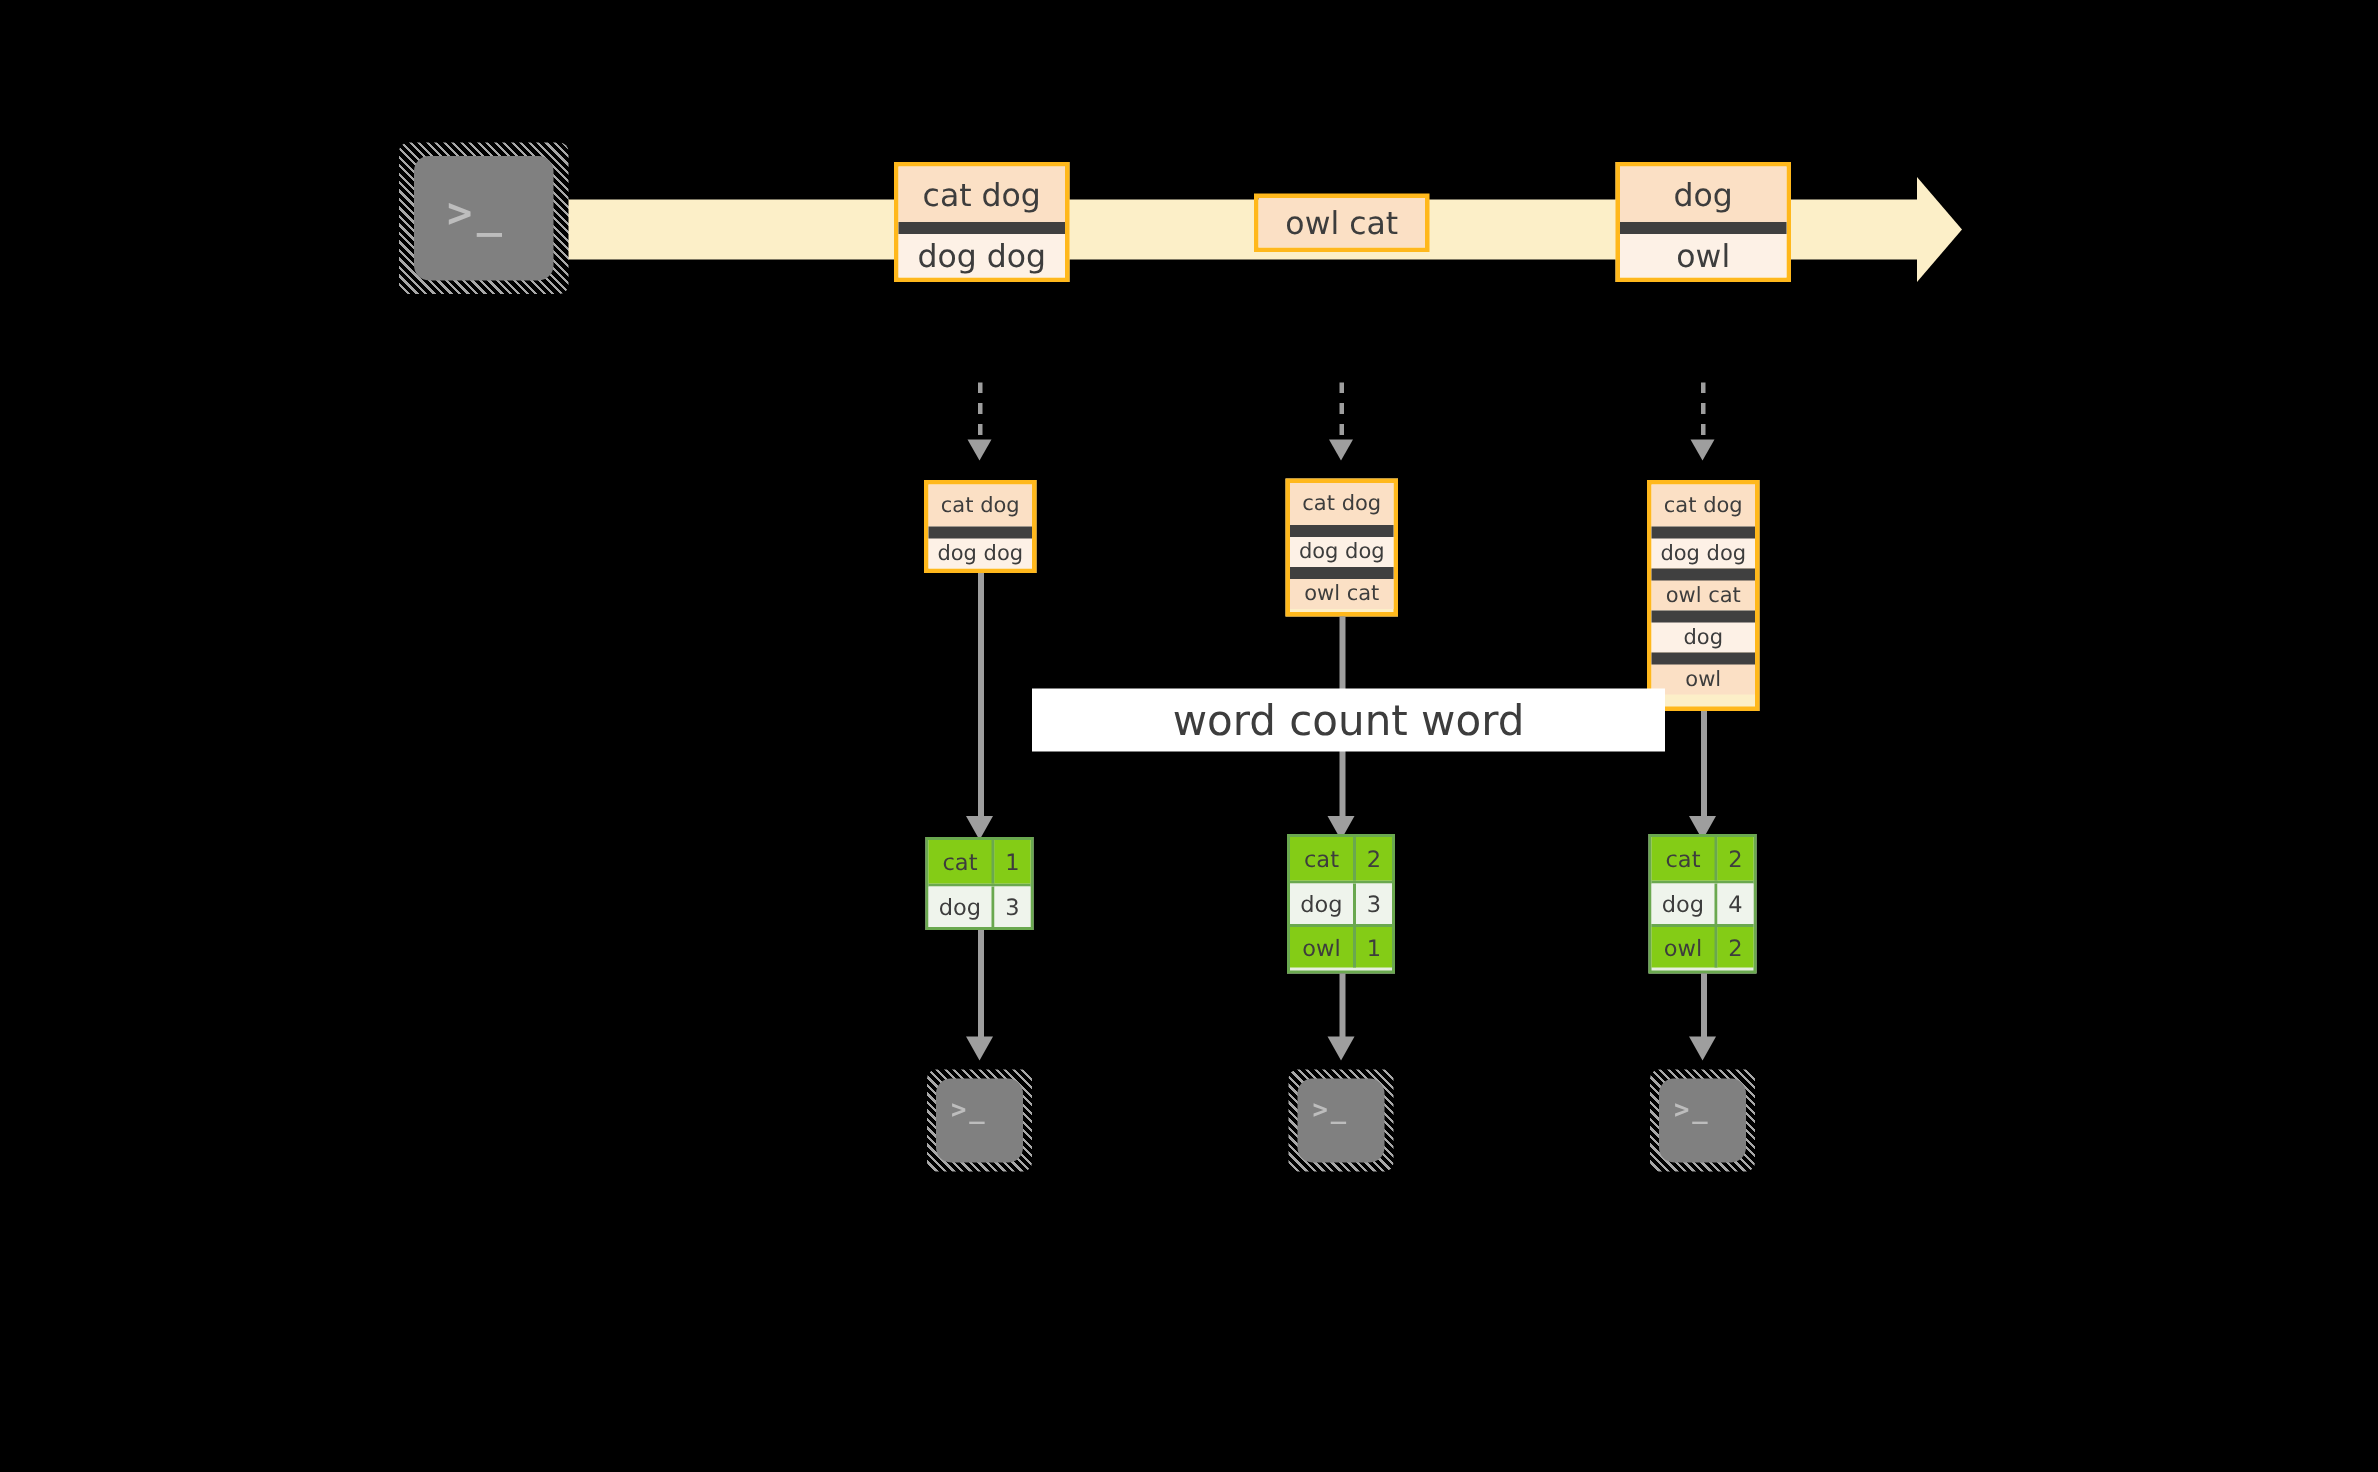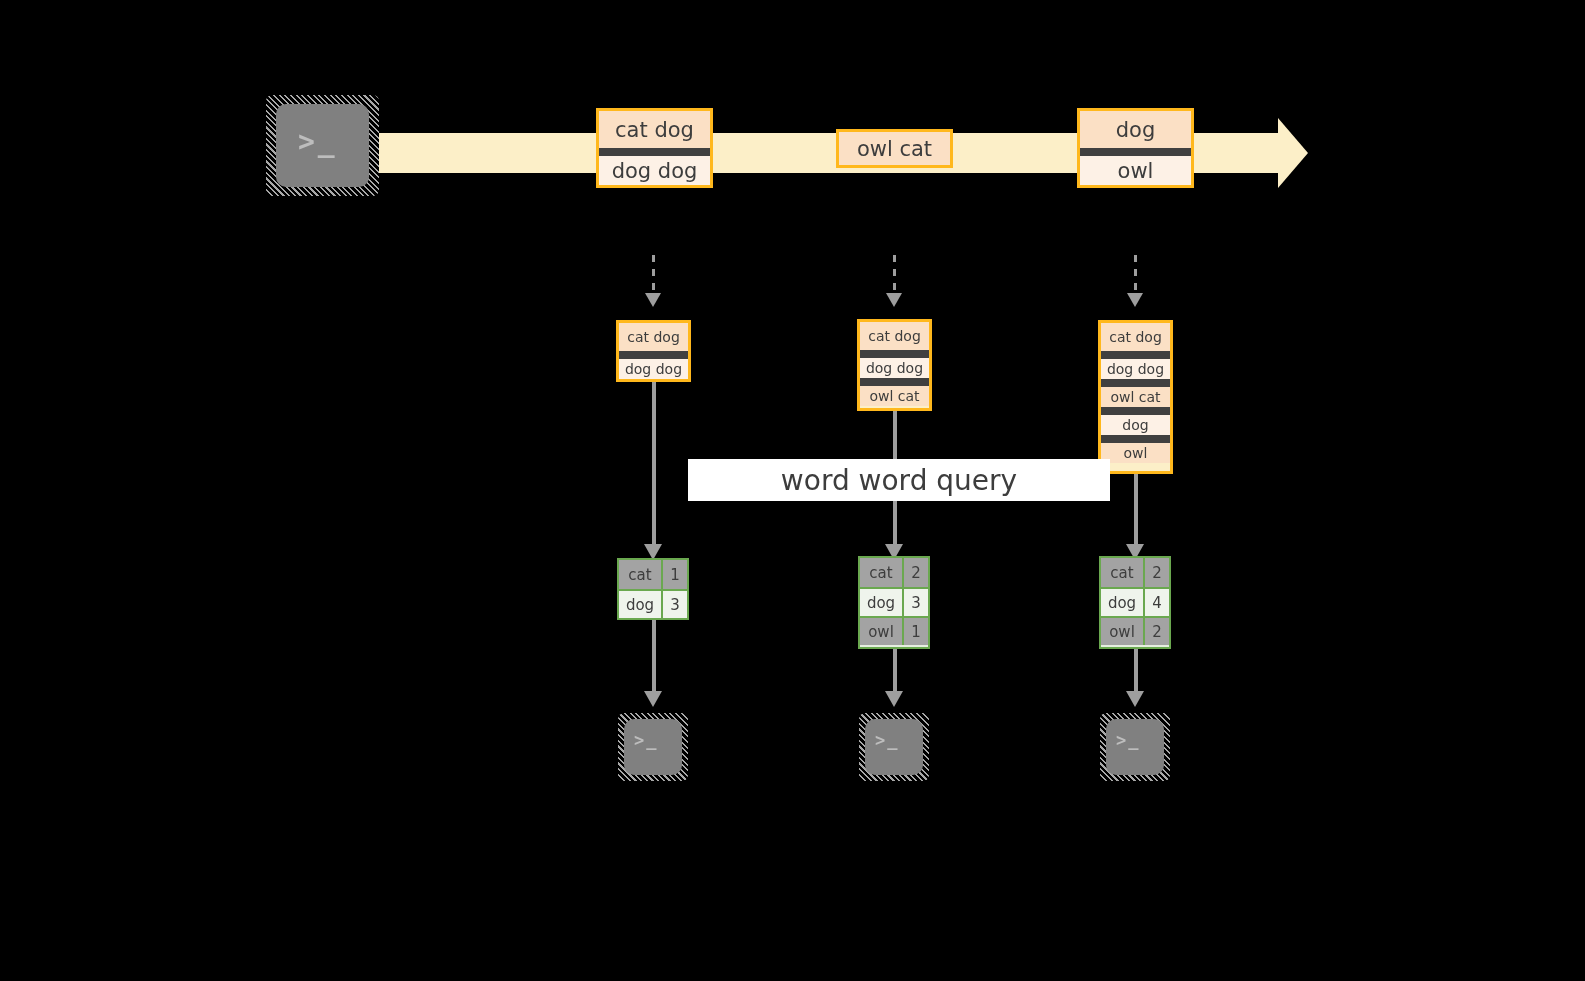--- a/index.html
+++ b/index.html
@@ -91,21 +91,21 @@
   .gbox .grow + .grow { border-top: 2px solid #6aa84f; }
   .gbox .gcell {
     box-sizing: border-box;
     display: flex;
     align-items: center;
     justify-content: center;
     color: #3d3d3d;
     white-space: nowrap;
   }
   .gbox .gcell.word { border-right: 2px solid #6aa84f; }
-  .gbox .grow.dark  .gcell { background: #a3a3a3; }
+  .gbox .grow.dark  .gcell { background: #84cc16; }
   .gbox .grow.light .gcell { background: #eff4ec; }
 
   
   .vline {
     position: absolute;
     background: #9e9e9e;
   }
   .vline.dashed {
     background: none;
     background-image: repeating-linear-gradient(
@@ -195,21 +195,21 @@
   <div class="vline" style="left:652px; top:382px; width:4px; height:164px;"></div>
   <div class="vhead" style="left:644px; top:544px; border-width:16px 9.5px 0 9.5px;"></div>
 
   <div class="vline" style="left:893px; top:411px; width:4px; height:135px;"></div>
   <div class="vhead" style="left:885px; top:544px; border-width:16px 9.5px 0 9.5px;"></div>
 
   <div class="vline" style="left:1134px; top:474px; width:4px; height:72px;"></div>
   <div class="vhead" style="left:1126px; top:544px; border-width:16px 9.5px 0 9.5px;"></div>
 
   <div class="label-band" style="left:688px; top:459px; width:422px; height:42px;">
-    <span style="font-size:28px;">word word query</span>
+    <span style="font-size:28px;">word count word</span>
   </div>
 
   <div class="gbox" style="left:617px; top:558px; width:72px; height:62px;">
     <div class="grow dark" style="height:29px;">
       <div class="gcell word" style="width:44px; font-size:15px;">cat</div>
       <div class="gcell count" style="width:24px; font-size:15px;">1</div>
     </div>
     <div class="grow light" style="height:29px;">
       <div class="gcell word" style="width:44px; font-size:15px;">dog</div>
       <div class="gcell count" style="width:24px; font-size:15px;">3</div>

